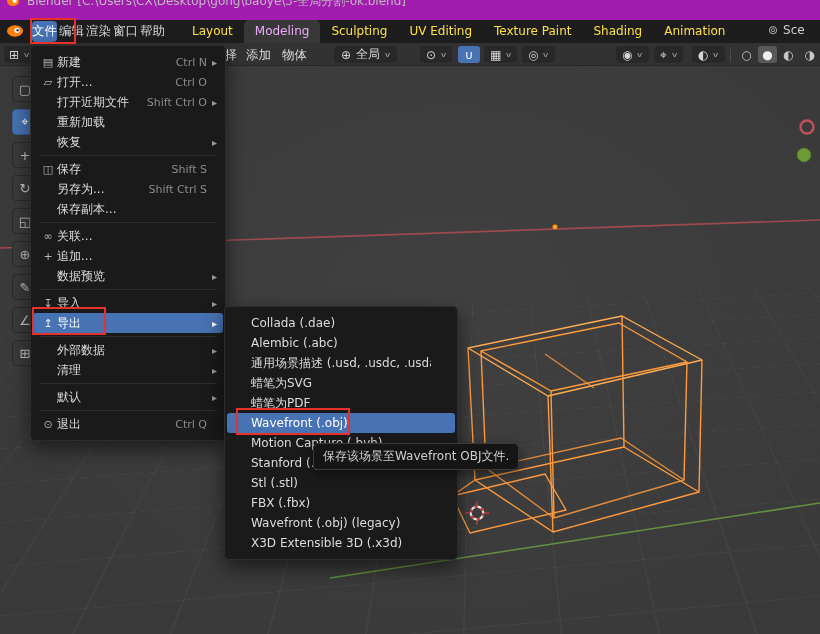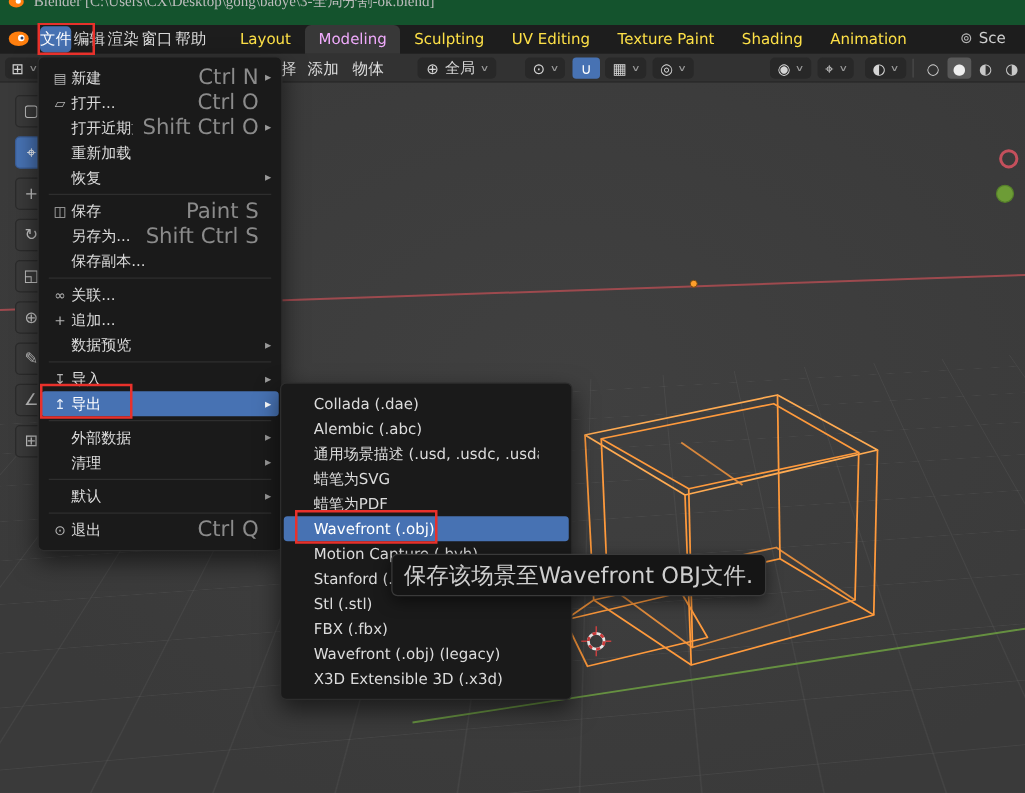--- a/index.html
+++ b/index.html
@@ -9,21 +9,21 @@
   }
   *{box-sizing:border-box; margin:0; padding:0;}
   html,body{width:820px;height:634px;overflow:hidden;}
   body{
     position:relative;
     background:#3c3c3c;
     font-family:"DejaVu Sans","Liberation Sans",sans-serif;
     -webkit-font-smoothing:antialiased;
   }
   
-  .titlebar{position:absolute;left:0;top:0;width:820px;height:20px;background:#14532d;overflow:hidden;z-index:20;font-family:Liberation Serif, serif;}
+  .titlebar{position:absolute;left:0;top:0;width:820px;height:20px;background:#a21caf;overflow:hidden;z-index:20;}
   .titlebar .tb-inner{position:relative;top:-7px;display:flex;align-items:center;gap:7px;padding-left:6px;}
   .title-text{font-size:12px;color:#bdbdbd;white-space:nowrap;}
   
   .menubar{position:absolute;left:0;top:20px;width:820px;height:23px;background:#1d1d1d;display:flex;align-items:center;padding-left:6px;z-index:20;}
   .app-icon{width:20px;height:16px;margin-right:6px;flex:none;}
   #menus{display:flex;gap:2px;}
   .menu-btn{font-size:12.5px;color:#d9d9d9;padding:2px 0;border-radius:4px;cursor:default;white-space:nowrap;}
   .menu-btn.active{background:var(--accent);color:#fff;}
   #tabs{display:flex;margin-left:16px;height:23px;align-items:stretch;}
   .tab{font-size:12px;color:#fde047;padding:4px 11px 0 11px;border-radius:5px 5px 0 0;white-space:nowrap;}
@@ -54,27 +54,27 @@
   .tool-btn.active{background:var(--accent);border-color:#3a5d96;color:#fff;}
   
   .menu-panel{position:absolute;background:#1a1a1a;border:1px solid #2d2d2d;border-radius:5px;box-shadow:0 8px 20px rgba(0,0,0,.55);padding:6px 0;z-index:50;}
   #file-menu{left:30px;top:45px;width:196px;}
   #export-menu{left:224px;top:306px;width:234px;z-index:52;}
   .menu-row{height:20px;display:flex;align-items:center;padding:0 8px;font-size:12px;color:#dcdcdc;white-space:nowrap;}
   .menu-row.hl{background:var(--accent);color:#fff;border-radius:3px;margin:0 2px;padding:0 6px;}
   .mi-icon{width:18px;flex:none;font-size:11px;color:#b4b4b4;text-align:center;}
   .menu-row.hl .mi-icon{color:#eaf0fa;}
   .mi-label{flex:1;overflow:hidden;}
-  .mi-shortcut{color:#8b8b8b;font-size:17px;margin-left:8px;}
+  .mi-shortcut{color:#8b8b8b;font-size:11px;margin-left:8px;}
   .menu-row.hl .mi-shortcut{color:#d9e2f3;}
   .mi-arrow{width:10px;text-align:right;color:#9a9a9a;font-size:10px;}
   .menu-row.hl .mi-arrow{color:#fff;}
   .menu-sep{height:1px;background:#2e2e2e;margin:3px 8px;}
   
-  .tooltip{position:absolute;left:313px;top:443px;background:#151515;border:1px solid #3a3a3a;border-radius:5px;padding:4px 9px;font-size:18px;color:#cfcfcf;white-space:nowrap;z-index:60;box-shadow:0 4px 12px rgba(0,0,0,.5);}
+  .tooltip{position:absolute;left:313px;top:443px;background:#151515;border:1px solid #3a3a3a;border-radius:5px;padding:4px 9px;font-size:12px;color:#cfcfcf;white-space:nowrap;z-index:60;box-shadow:0 4px 12px rgba(0,0,0,.5);}
   
   .anno{position:absolute;border:2px solid var(--anno);z-index:70;pointer-events:none;}
   #anno-file{left:30px;top:18px;width:46px;height:26px;}
   #anno-export{left:32px;top:307px;width:74px;height:28px;}
   #anno-wavefront{left:236px;top:408px;width:114px;height:27px;}
 </style>
 </head>
 <body>
 
 <div class="viewport">
@@ -271,21 +271,21 @@
     <div class="menu-row">
       <span class="mi-icon"></span>
       <span class="mi-label">恢复</span>
       <span class="mi-shortcut"></span>
       <span class="mi-arrow">▸</span>
     </div>
     <div class="menu-sep"></div>
     <div class="menu-row">
       <span class="mi-icon">◫</span>
       <span class="mi-label">保存</span>
-      <span class="mi-shortcut">Paint S</span>
+      <span class="mi-shortcut">Shift S</span>
       <span class="mi-arrow"></span>
     </div>
     <div class="menu-row">
       <span class="mi-icon"></span>
       <span class="mi-label">另存为...</span>
       <span class="mi-shortcut">Shift Ctrl S</span>
       <span class="mi-arrow"></span>
     </div>
     <div class="menu-row">
       <span class="mi-icon"></span>

